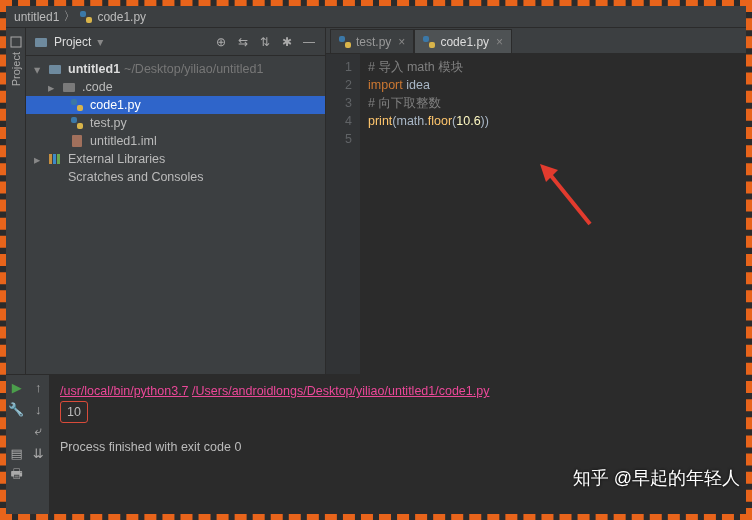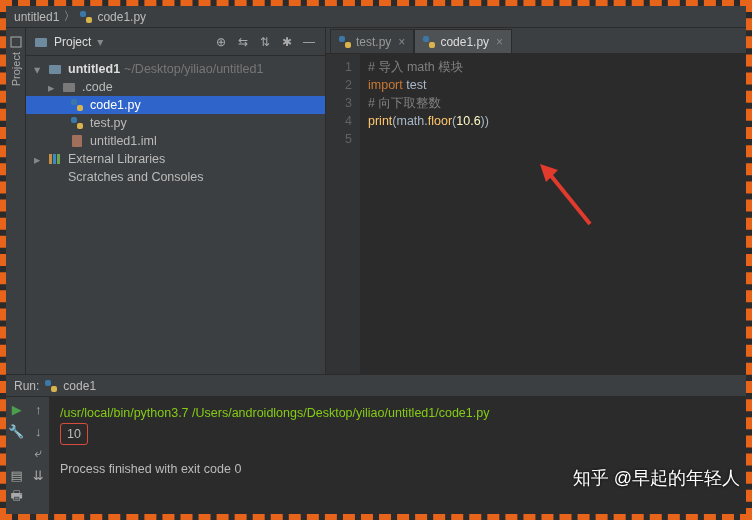--- a/index.html
+++ b/index.html
@@ -37,21 +37,21 @@
 .c-fn{color:#ffc66d}
 .c-num{color:#fef9c3}
 .arrow{position:absolute;left:180px;top:110px;pointer-events:none}
 .run{height:140px;border-top:1px solid #2b2b2b;display:flex;flex-direction:column;background:#3c3f41}
 .run-hdr{height:22px;display:flex;align-items:center;padding:0 8px;gap:6px;border-bottom:1px solid #2b2b2b;font-size:12px;color:#bbb}
 .run-body{flex:1;display:flex;min-height:0}
 .run-tools{width:44px;background:#3c3f41;border-right:1px solid #2b2b2b;display:flex}
 .run-tools .col{width:22px;display:flex;flex-direction:column;align-items:center;padding-top:4px;gap:6px}
 .run-tools .ic{width:16px;height:16px;color:#aaa;display:flex;align-items:center;justify-content:center;cursor:pointer;font-size:13px}
 .cons{flex:1;background:#2b2b2b;font-family:Menlo,Consolas,monospace;font-size:12.5px;color:#bbb;padding:6px 10px;line-height:20px}
-.cons a{color:#84cc16;}
+.cons a{color:#ec4899;text-decoration:underline}
 .outbox{display:inline-block;border:1.5px solid #d94b3a;border-radius:3px;padding:0 6px;color:#bbb}
 .wm{position:absolute;right:12px;bottom:30px;color:#fff;font-size:18px;z-index:50;text-shadow:0 0 3px #000}
 svg{display:block}
 </style>
 </head>
 <body>
 
 <div class="frame"></div>
 
 <div class="ide">
@@ -163,39 +163,31 @@
           </div>
       </div>
       <div class="code">
         <div class="gut">
           <div>1</div>
             <div>2</div>
             <div>3</div>
             <div>4</div>
             <div>5</div>
         </div>
-        <div class="src"><div><span class="c-cmt"># 导入 math 模块</span></div><div><span class="c-kw">import</span><span> test</span></div><div><span class="c-cmt"># 向下取整数</span></div><div><span class="c-fn">print</span><span>(math.</span><span class="c-fn">floor</span><span>(</span><span class="c-num">10.6</span><span>))</span></div>
+        <div class="src"><div><span class="c-cmt"># 导入 math 模块</span></div><div><span class="c-kw">import</span><span> idea</span></div><div><span class="c-cmt"># 向下取整数</span></div><div><span class="c-fn">print</span><span>(math.</span><span class="c-fn">floor</span><span>(</span><span class="c-num">10.6</span><span>))</span></div>
           <svg class="arrow" width="60" height="70">
               <line x1="50" y1="60" x2="8" y2="8" stroke="#e23b2e" stroke-width="4"></line>
               <polygon points="0,0 18,6 6,18" fill="#e23b2e"></polygon>
             </svg>
         </div>
       </div>
     </div>
   </div>
 
   <div class="run">
-    <div class="run-hdr">
-      <span>Run:</span>
-      <svg width="12" height="12">
-          <rect x="0" y="0" width="6" height="6" rx="2" fill="#3b78a7"></rect>
-          <rect x="6" y="6" width="6" height="6" rx="2" fill="#d9b44a"></rect>
-        </svg>
-      <span>code1</span>
-    </div>
     <div class="run-body">
       <div class="run-tools">
         <div class="col">
           <span class="ic" style="color:#4b9e4b">▶</span>
           <span class="ic">🔧</span>
           <span class="ic"></span>
           <span class="ic">▤</span>
           <span class="ic">🖶</span>
         </div>
         <div class="col">

